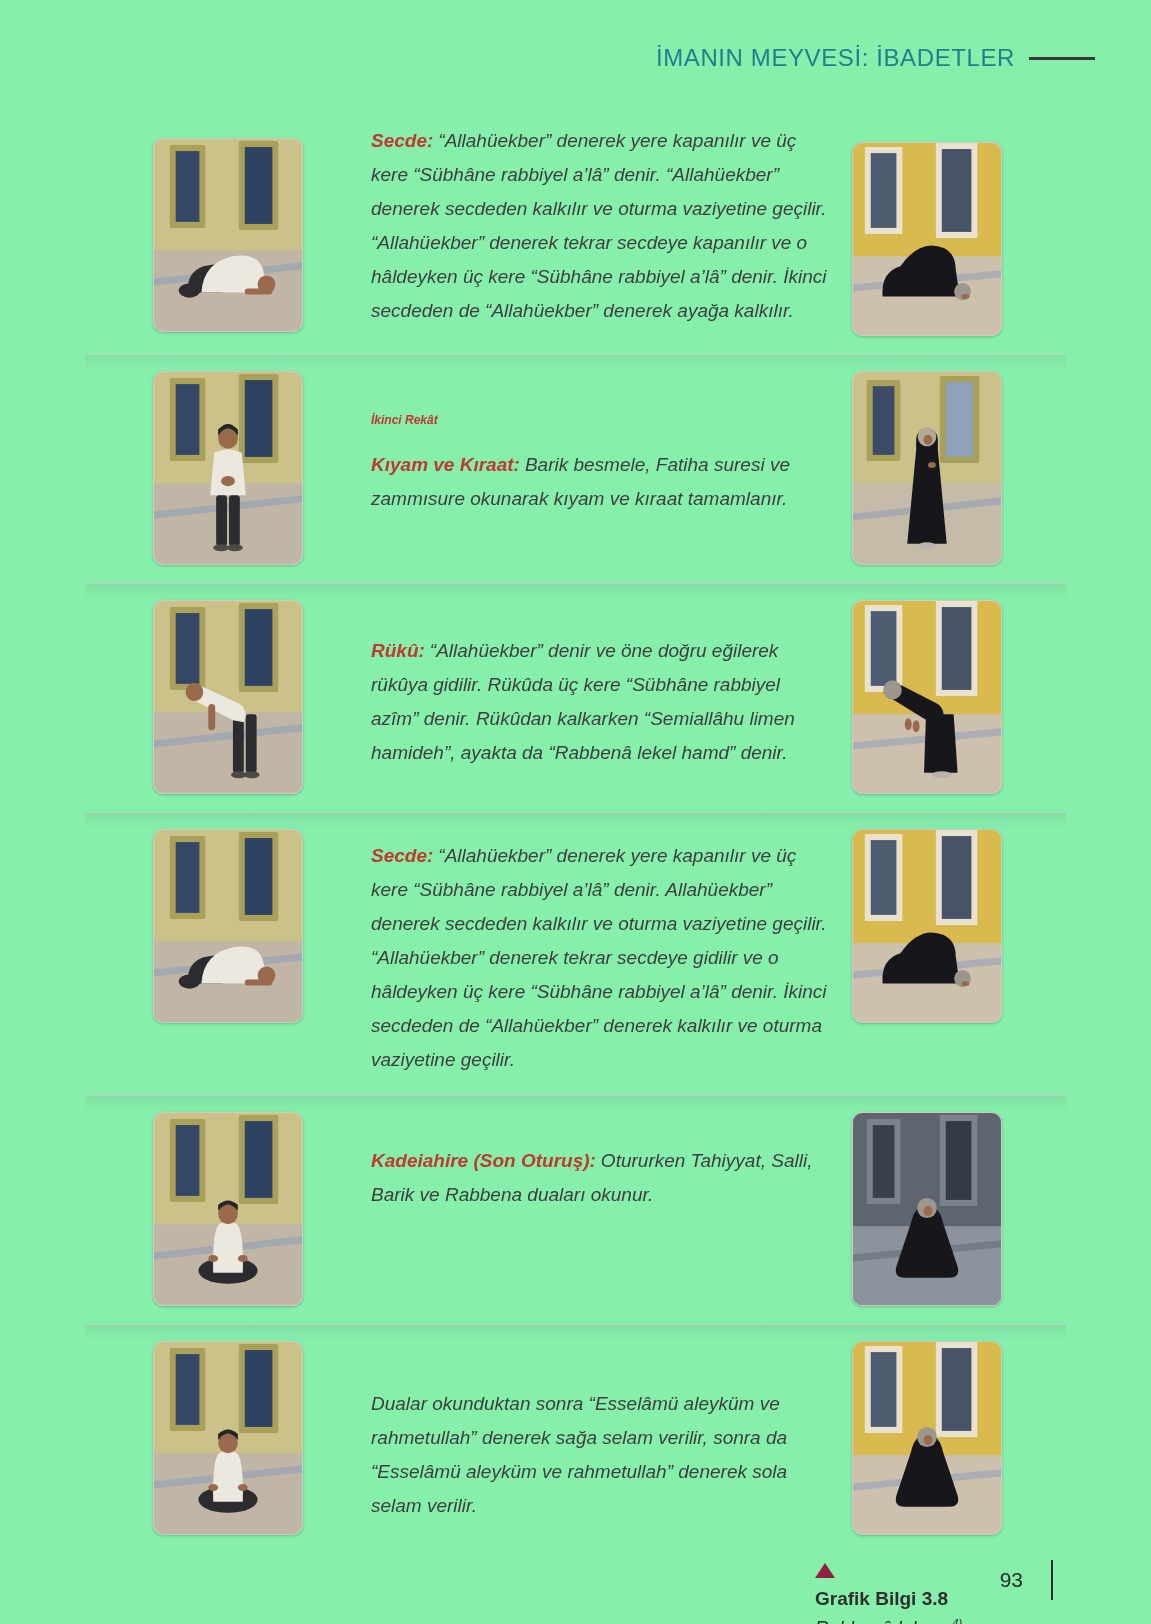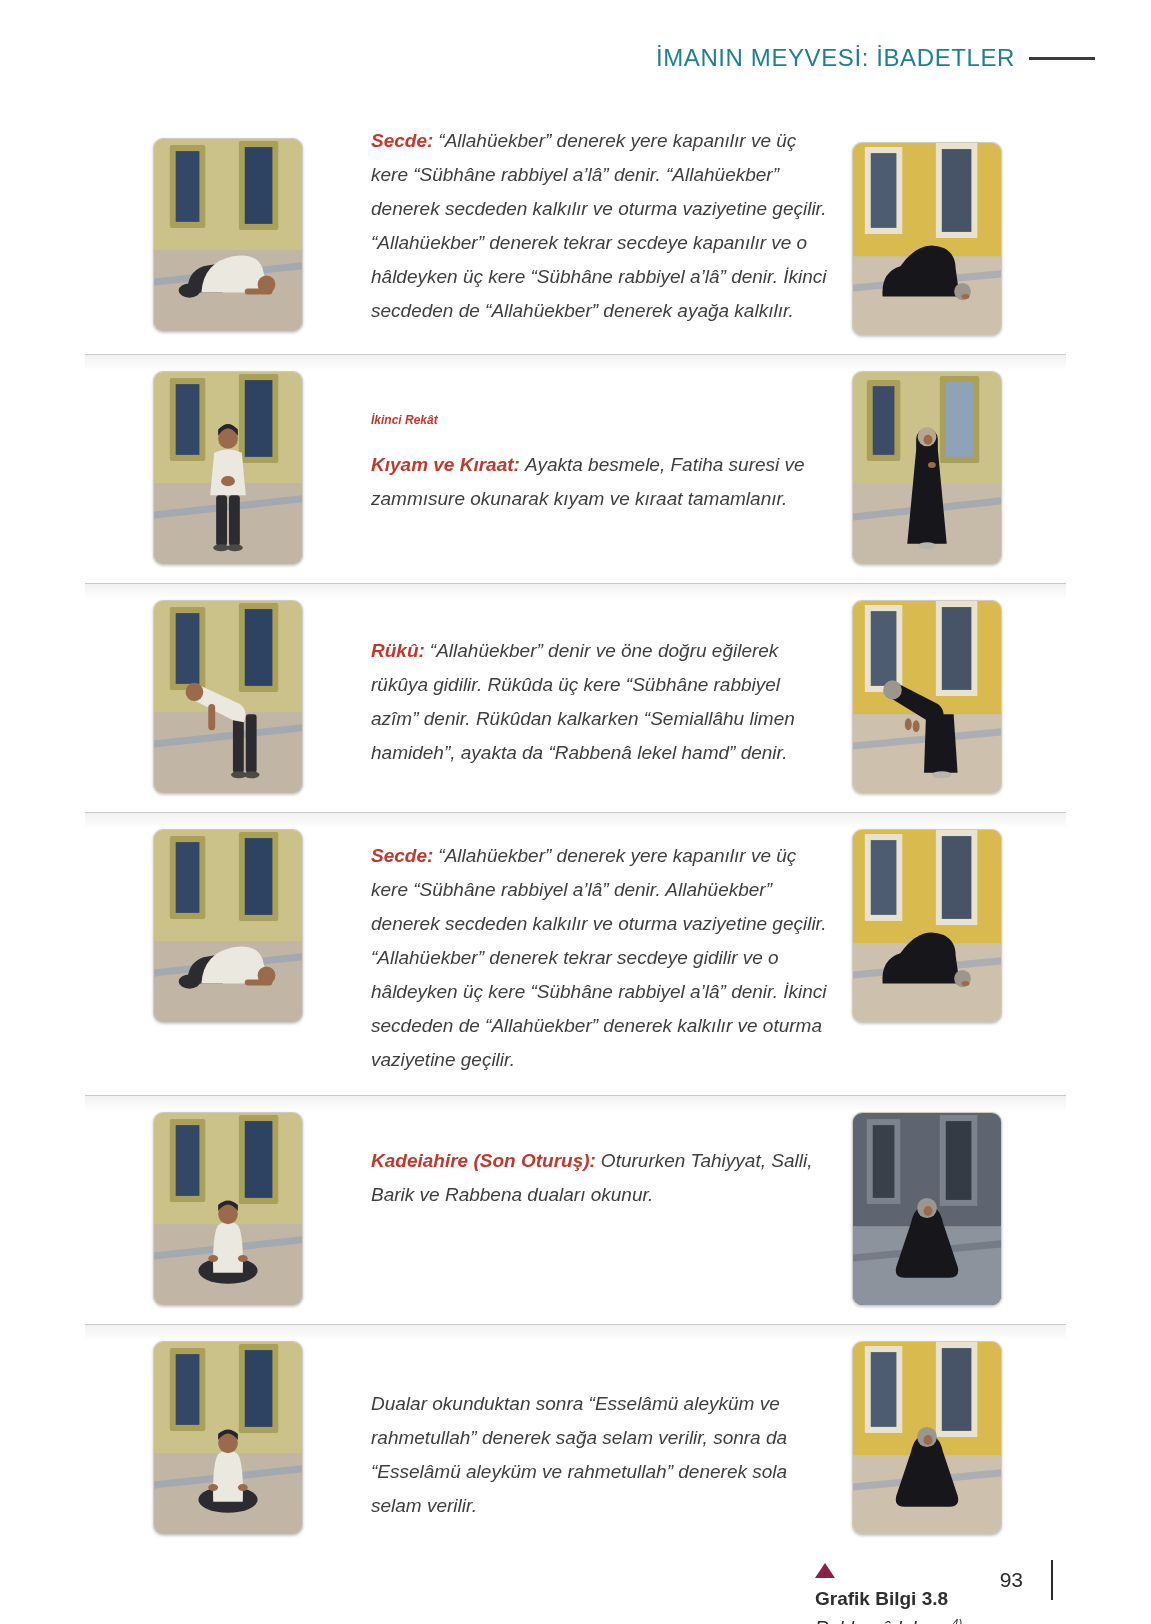--- a/index.html
+++ b/index.html
@@ -1,20 +1,20 @@
 <!DOCTYPE html>
 <html lang="tr"><head>
 <meta charset="utf-8">
 <style>
   html,body{margin:0;padding:0;background:#e9e9e9;}
   .page{
     position:relative;
     width:1151px;height:1624px;
     margin:0 auto;
-    background:#ffffff;
+    background:#86efac;
     font-family:"Liberation Sans",sans-serif;
     color:#3e3e3e;
     overflow:hidden;
   }
   
   .header{
     position:absolute;top:44px;right:56px;
     display:flex;align-items:center;gap:14px;
   }
   .header-title{
@@ -154,21 +154,21 @@
           <path d="M61 80 q14 -7 28 0 l4 42 h-36 z" fill="#ebe8e0"></path>
           <ellipse cx="75" cy="108" rx="7" ry="5" fill="#9a6a4c"></ellipse>
           <rect x="63" y="122" width="11" height="50" rx="3" fill="#2b2b30"></rect>
           <rect x="76" y="122" width="11" height="50" rx="3" fill="#2b2b30"></rect>
           <ellipse cx="68" cy="174" rx="8" ry="3.5" fill="#4c4a45"></ellipse>
           <ellipse cx="82" cy="174" rx="8" ry="3.5" fill="#4c4a45"></ellipse>
         </svg>
       </div>
       <div class="text-col">
         <span class="row-heading">İkinci Rekât</span>
-        <p><span class="lead">Kıyam ve Kıraat:</span><span>Ayakta besmele, Fatiha suresi ve zammısure okunarak kıyam ve kıraat tamamlanır.</span></p>
+        <p><span class="lead">Kıyam ve Kıraat:</span><span>Barik besmele, Fatiha suresi ve zammısure okunarak kıyam ve kıraat tamamlanır.</span></p>
       </div>
       <div class="photo right" title="Kıyamda ayakta duran kadın">
         <svg viewBox="0 0 150 190" preserveAspectRatio="none">
           <rect width="150" height="112" fill="#cbc28a"></rect>
           <rect x="14" y="8" width="34" height="80" rx="2" fill="#a9a059"></rect>
             <rect x="20" y="14" width="22" height="68" fill="#3c4c66"></rect>
           <rect x="88" y="4" width="40" height="86" rx="2" fill="#a9a059"></rect>
             <rect x="94" y="10" width="28" height="74" fill="#8fa3b8"></rect>
           <rect y="110" width="150" height="80" fill="#c6bba9"></rect>
           <path d="M0 140 L150 124 v7 L0 147 z" fill="#97a2b6" opacity=".65"></path>

